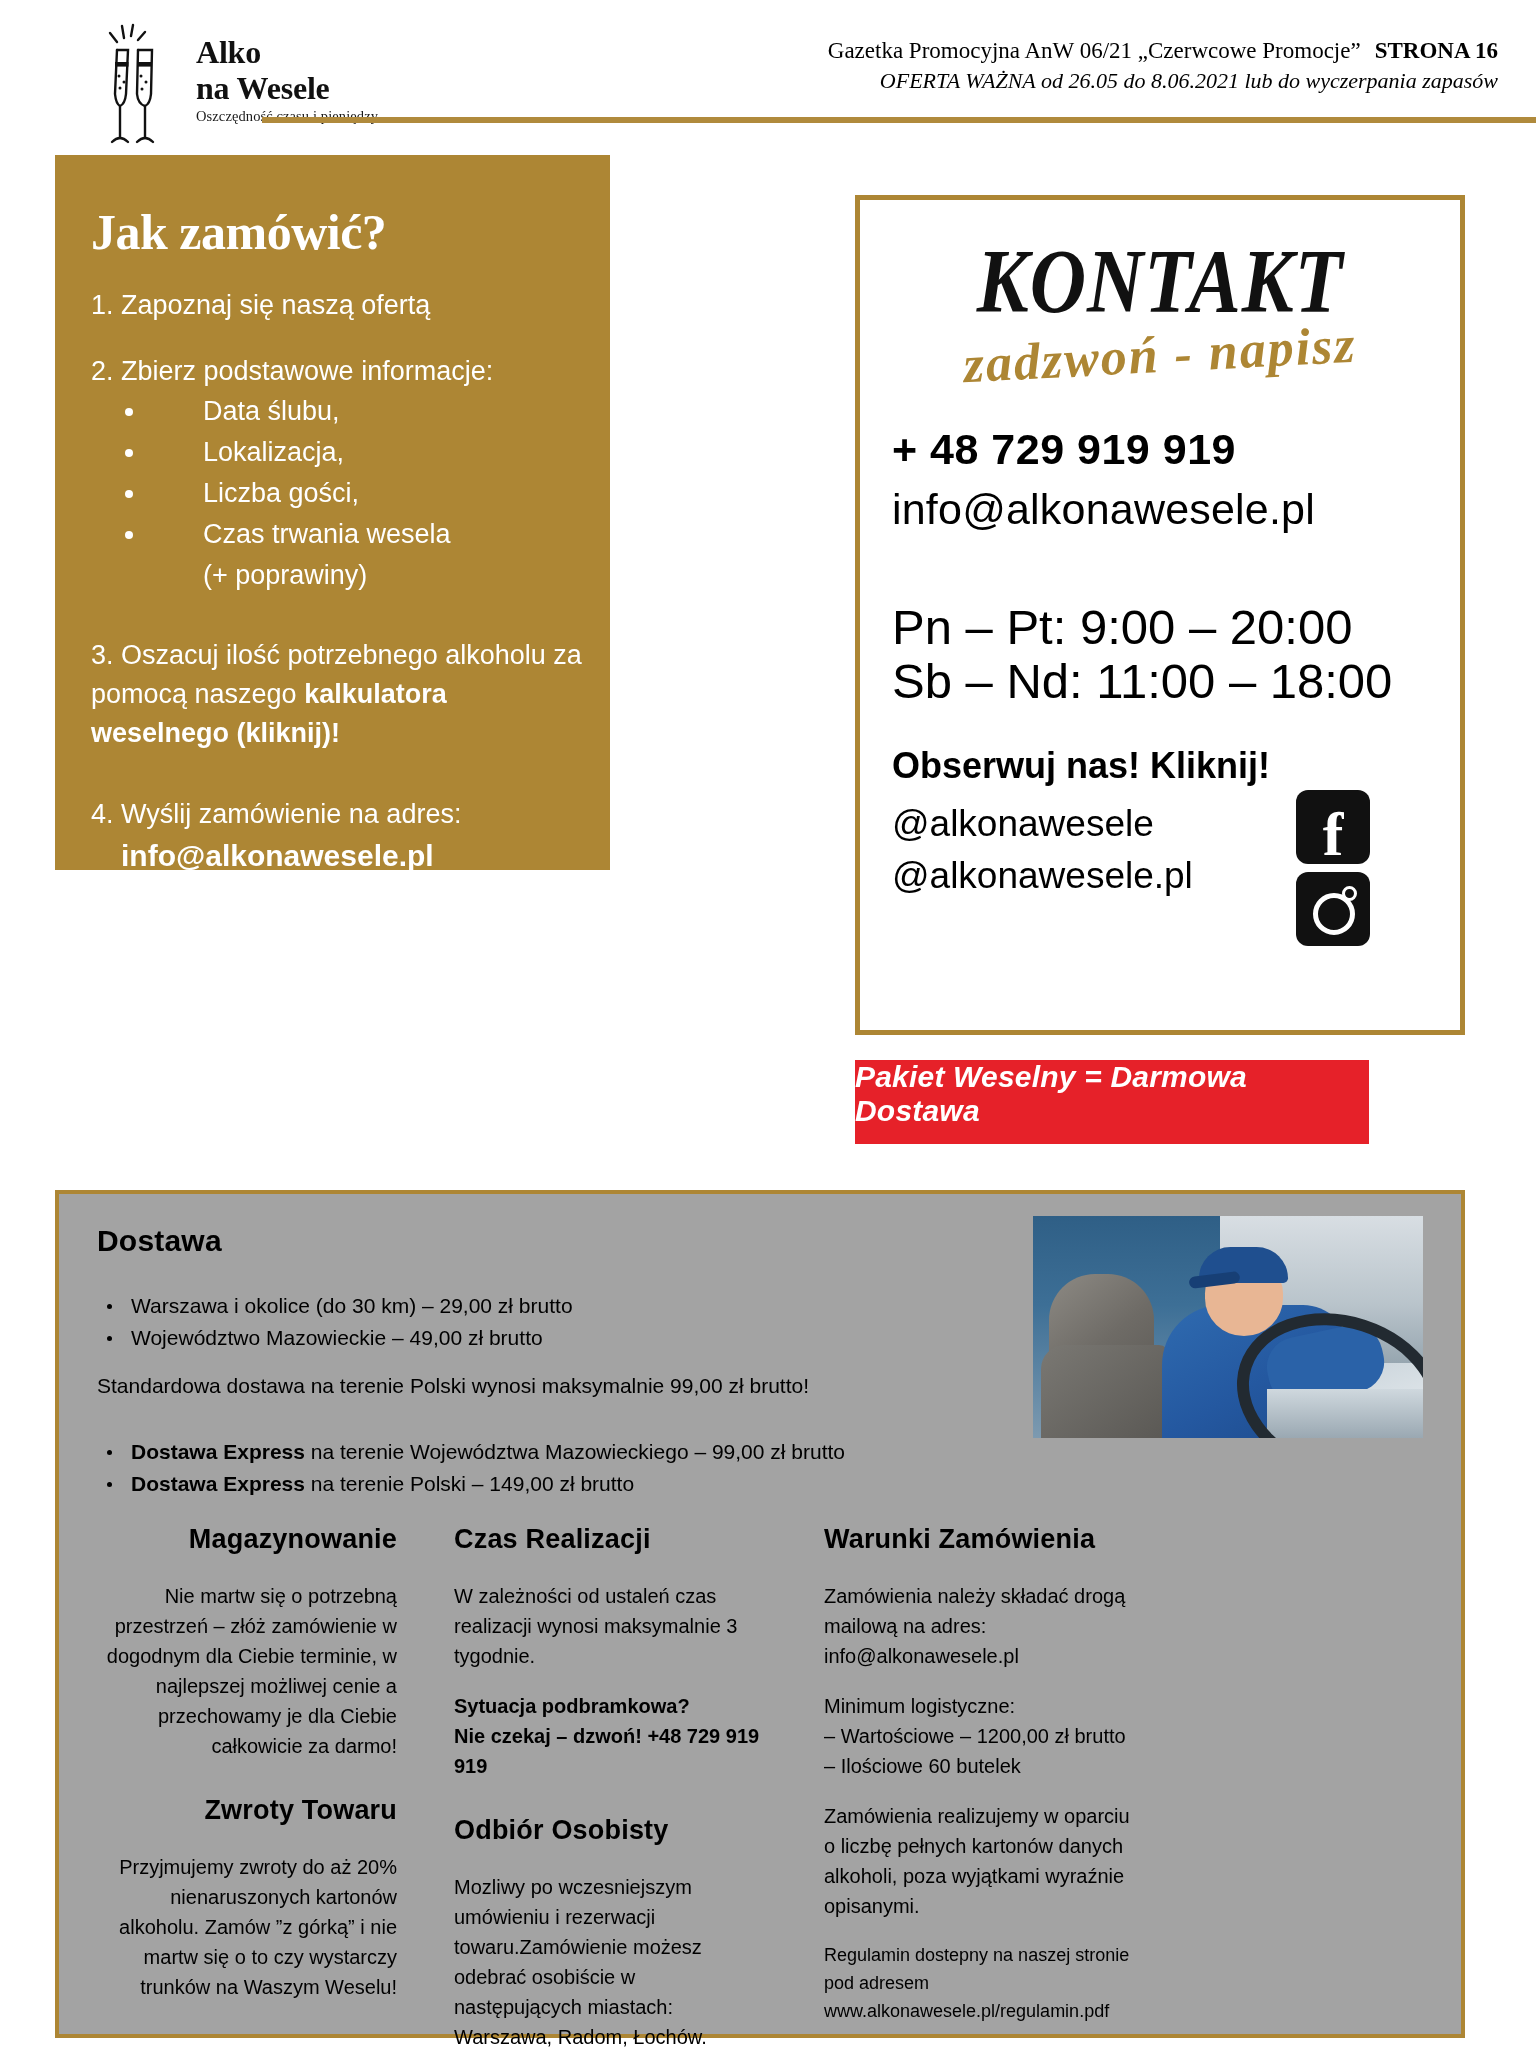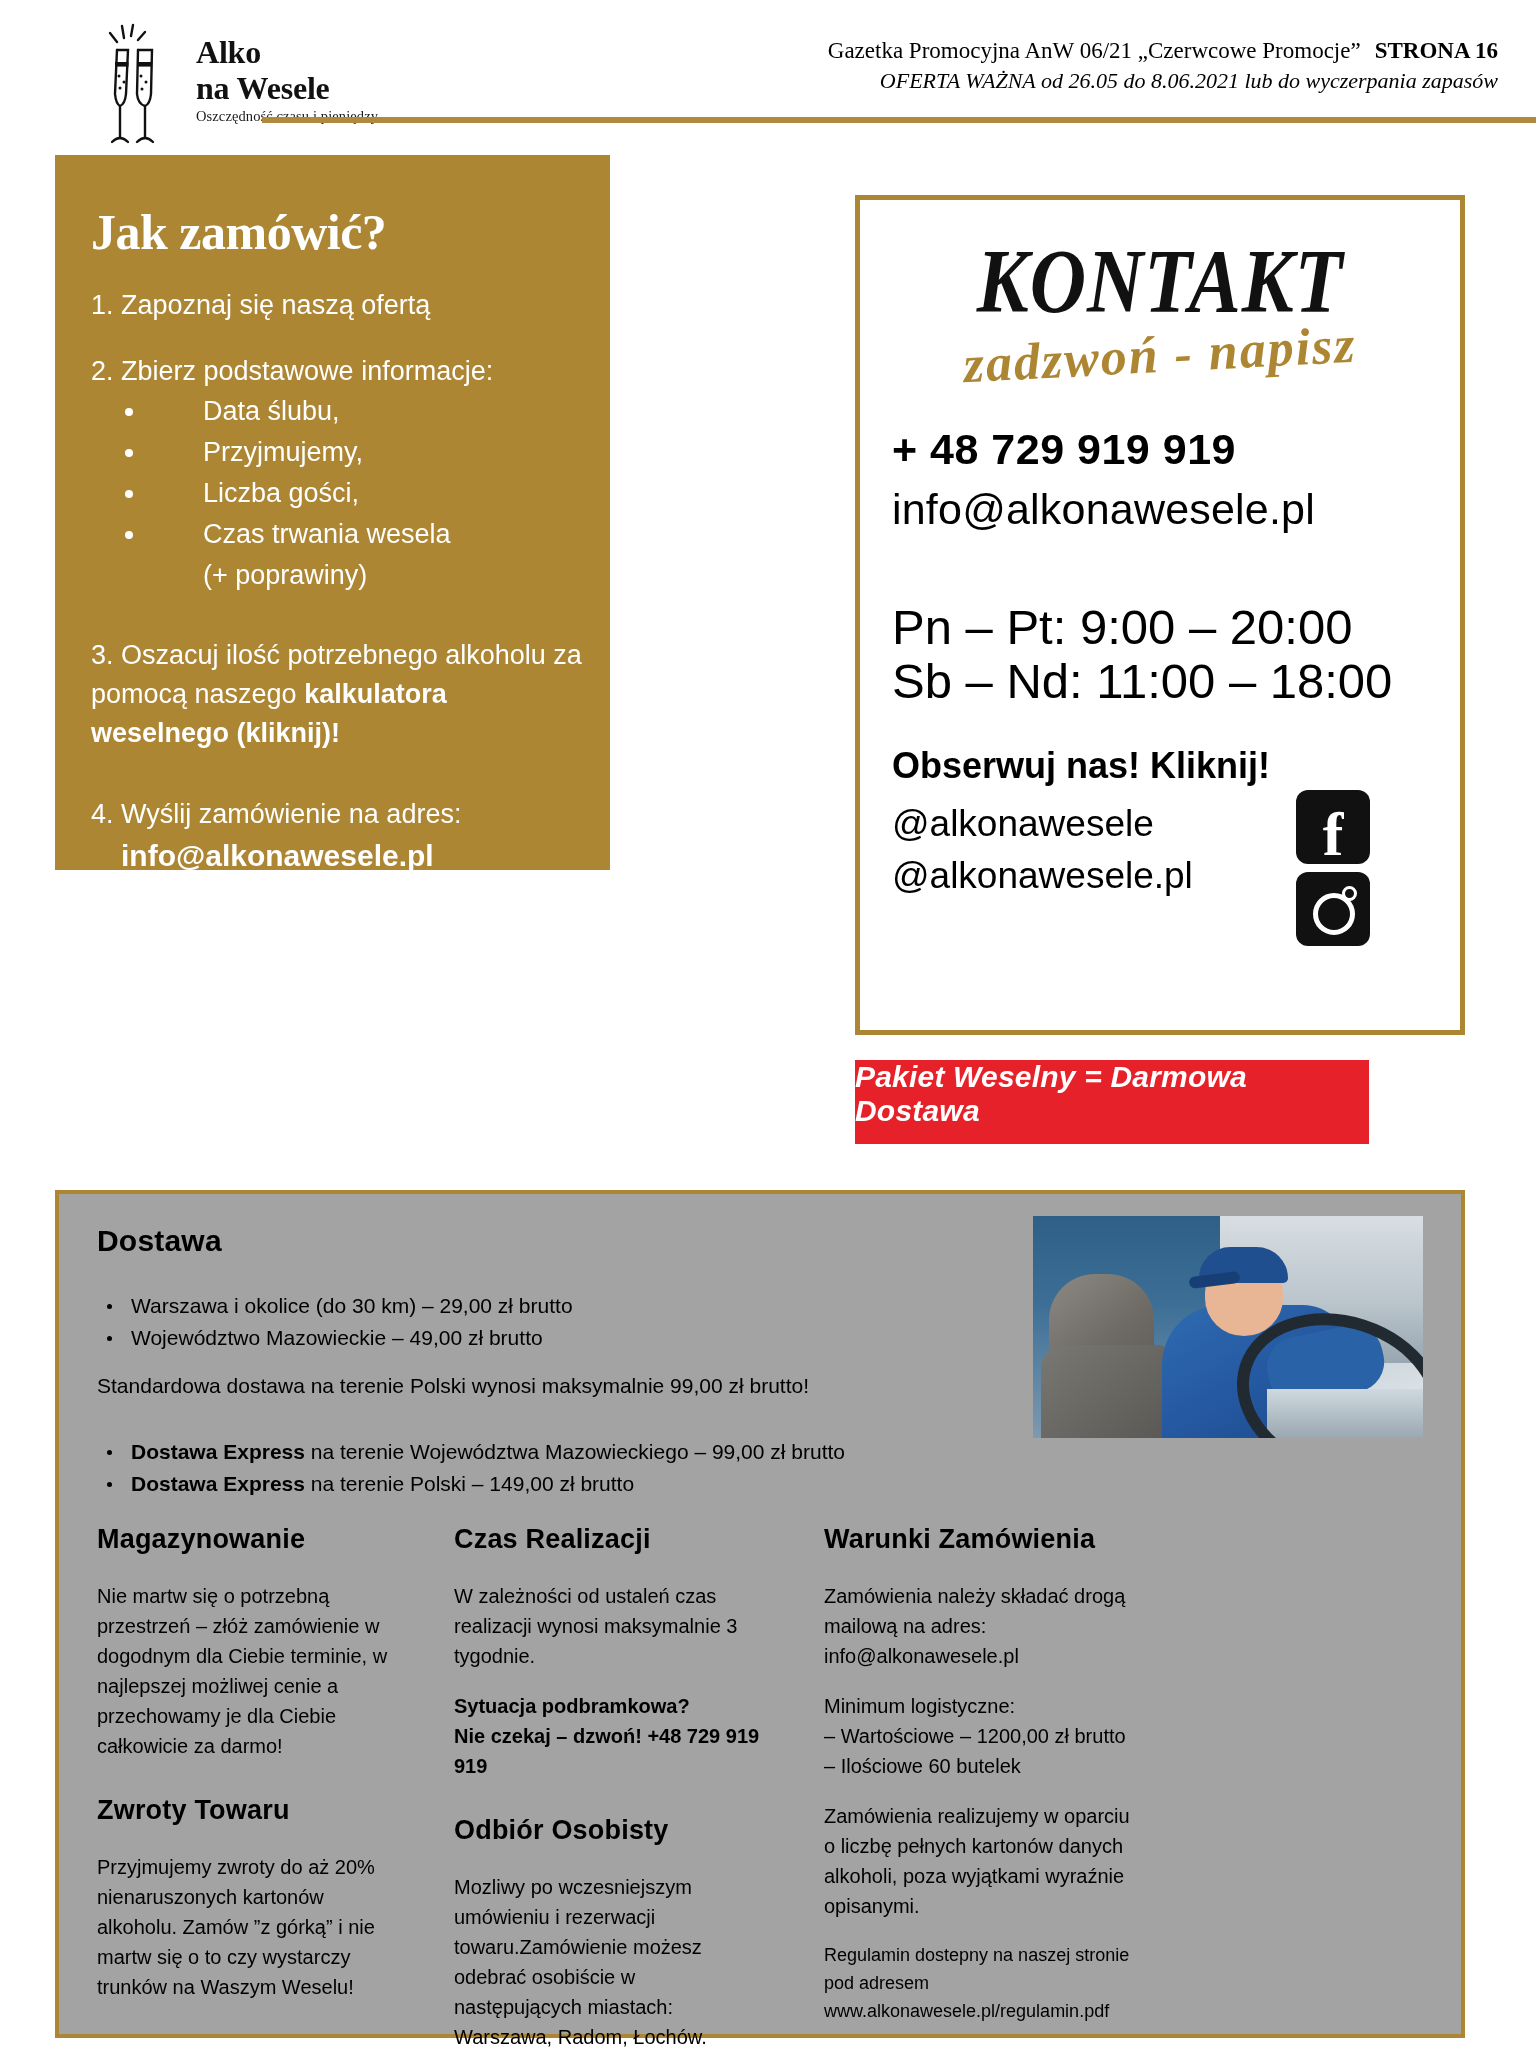--- a/index.html
+++ b/index.html
@@ -490,21 +490,21 @@
     left: 38px;
     top: 330px;
     width: 1330px;
     height: 470px;
   }
   .col {
     position: absolute;
     top: 0;
     width: 300px;
   }
-  .col-1 { left: 0; width: 300px; }
+  .col-1 { left: 0; width: 300px; text-align: right; }
   .col-2 { left: 357px; width: 310px; }
   .col-3 { left: 727px; width: 320px; }
   .col h3 {
     margin: 0 0 26px 0;
     font-size: 27px;
     font-weight: 700;
     letter-spacing: 0.2px;
   }
   .col h3.second { margin-top: 34px; }
   .col p {
@@ -566,21 +566,21 @@
 
 <div class="gold-panel">
   <div class="gold-title">Jak zamówić?</div>
   <div class="gold-body">
 
     <div class="step">1. Zapoznaj się naszą ofertą</div>
 
     <div>2. Zbierz podstawowe informacje:</div>
     <ul class="substeps">
       <li><span class="dot"></span><span>Data ślubu,</span></li>
-      <li><span class="dot"></span><span>Przyjmujemy,</span></li>
+      <li><span class="dot"></span><span>Lokalizacja,</span></li>
       <li><span class="dot"></span><span>Liczba gości,</span></li>
       <li><span class="dot"></span><span>Czas trwania wesela</span></li>
     </ul>
     <div class="sub-extra">(+ poprawiny)</div>
 
     <div class="step3">
       <span>3. Oszacuj ilość potrzebnego alkoholu za pomocą  naszego </span><span class="bold-gold">kalkulatora weselnego (kliknij)!</span>
     </div>
 
     <div class="step4">

